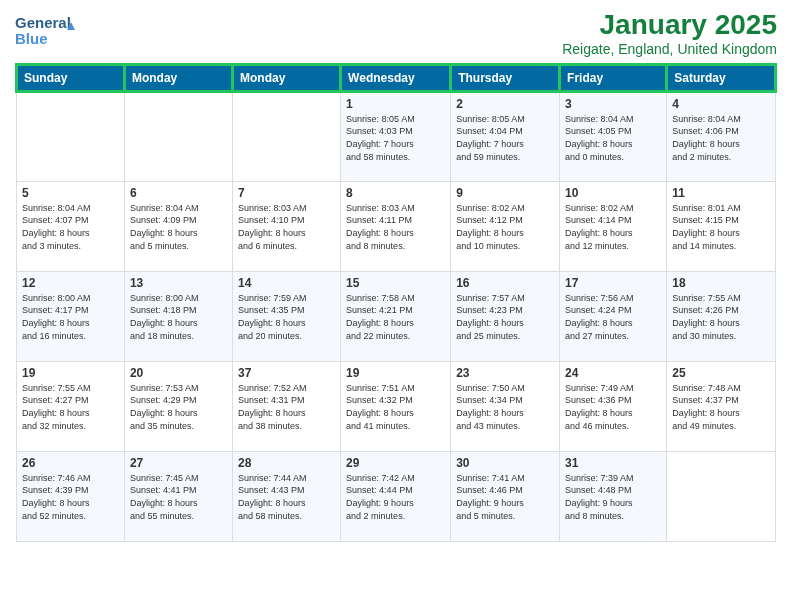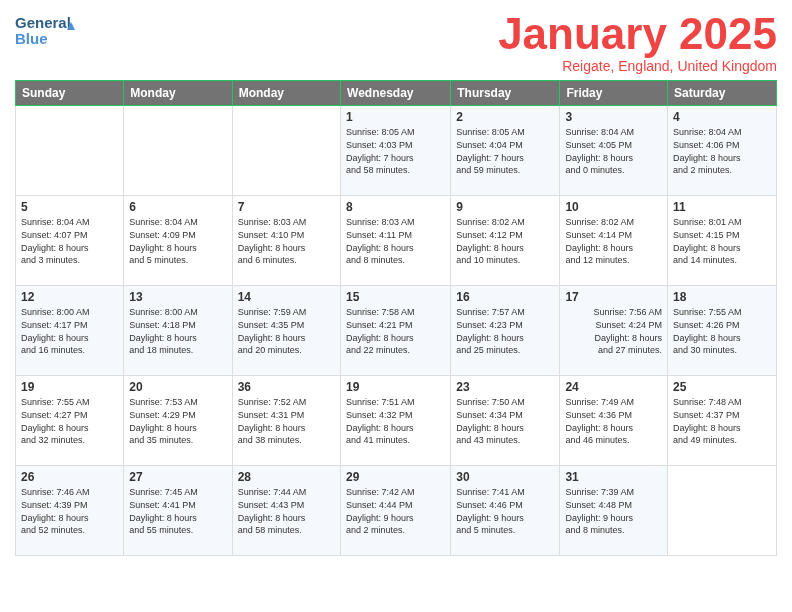--- a/index.html
+++ b/index.html
@@ -32,42 +32,42 @@
       align-items: center;
       font-size: 18px;
       font-weight: bold;
       color: #2c5f8a;
       line-height: 1;
     }
     .title-block {
       text-align: right;
     }
     .month-title {
-      font-size: 44px;
+      font-size: 28px;
       font-weight: bold;
-      color: #ef4444;
+      color: #15803d;
       line-height: 1.1;
     }
     .location {
       font-size: 14px;
-      color: #ef4444;
+      color: #15803d;
     }
     .calendar {
       width: 100%;
       border-collapse: collapse;
       border: 1px solid #ccc;
     }
     .calendar th {
-      background-color: #737373;
+      background-color: #0369a1;
       color: #fff;
       text-align: left;
       padding: 5px 6px;
       font-size: 12px;
       font-weight: bold;
-      border: 1px solid #22c55e;
+      border: 3px solid #22c55e;
     }
     .calendar td {
       vertical-align: top;
       border: 1px solid #ddd;
       padding: 4px 5px;
       width: 113px;
       height: 90px;
       font-size: 9.5px;
       color: #333;
       background: #fff;
@@ -243,21 +243,21 @@
           </td>
           <td>
             <div class="day-number">16</div>
             <div class="day-info" style="white-space: pre-line;">Sunrise: 7:57 AM
 Sunset: 4:23 PM
 Daylight: 8 hours
 and 25 minutes.</div>
           </td>
           <td>
             <div class="day-number">17</div>
-            <div class="day-info" style="white-space: pre-line; text-align: right;">Sunrise: 7:56 AM
+            <div class="day-info" style="white-space: pre-line;">Sunrise: 7:56 AM
 Sunset: 4:24 PM
 Daylight: 8 hours
 and 27 minutes.</div>
           </td>
           <td>
             <div class="day-number">18</div>
             <div class="day-info" style="white-space: pre-line;">Sunrise: 7:55 AM
 Sunset: 4:26 PM
 Daylight: 8 hours
 and 30 minutes.</div>
@@ -272,21 +272,21 @@
 and 32 minutes.</div>
           </td>
           <td>
             <div class="day-number">20</div>
             <div class="day-info" style="white-space: pre-line;">Sunrise: 7:53 AM
 Sunset: 4:29 PM
 Daylight: 8 hours
 and 35 minutes.</div>
           </td>
           <td>
-            <div class="day-number">36</div>
+            <div class="day-number">37</div>
             <div class="day-info" style="white-space: pre-line;">Sunrise: 7:52 AM
 Sunset: 4:31 PM
 Daylight: 8 hours
 and 38 minutes.</div>
           </td>
           <td>
             <div class="day-number">19</div>
             <div class="day-info" style="white-space: pre-line;">Sunrise: 7:51 AM
 Sunset: 4:32 PM
 Daylight: 8 hours

